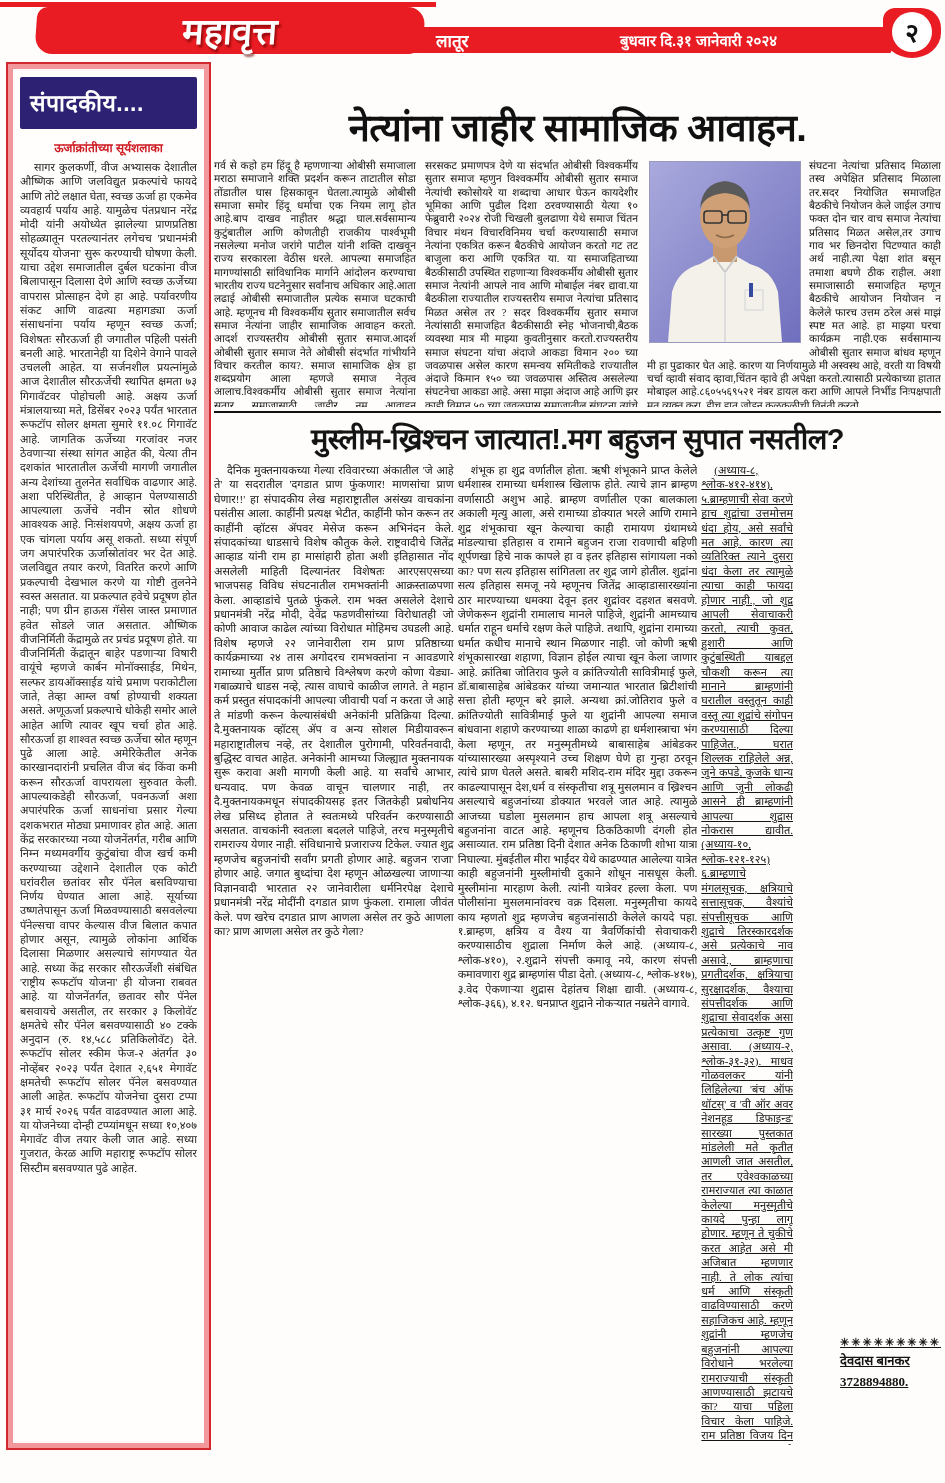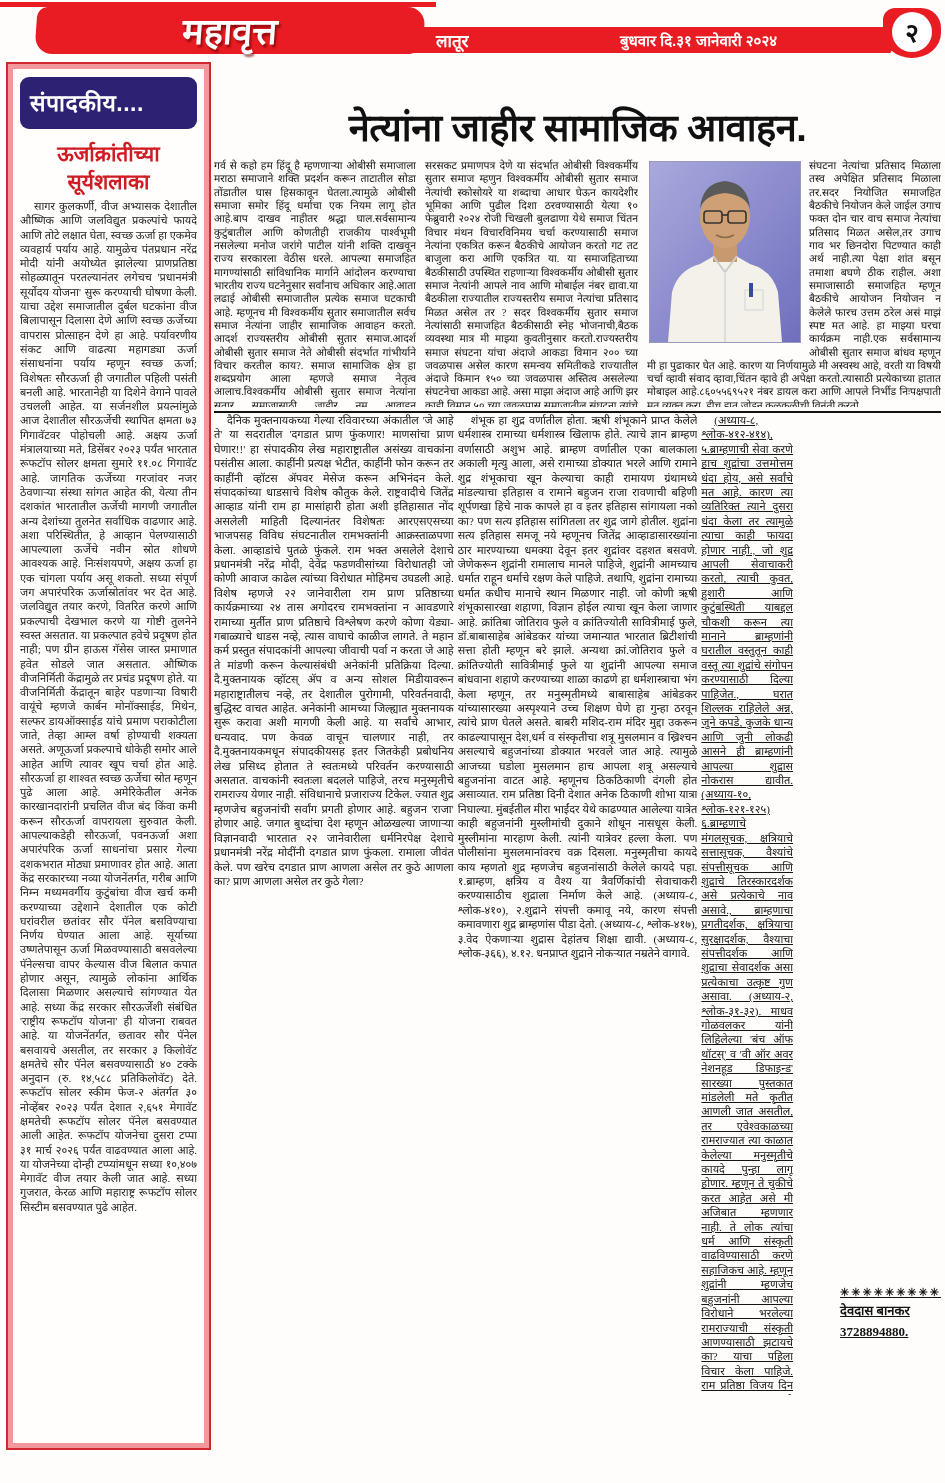--- a/index.html
+++ b/index.html
@@ -25,24 +25,24 @@
            border-radius:12px 20px 50% 50%; }
   .badge .inner { position:absolute; left:9px; top:4px; width:40px; height:40px; background:#fff;
                   border-radius:50%; display:flex; align-items:center; justify-content:center;
                   font-size:26px; font-weight:bold; color:#111; font-family:"Liberation Sans",sans-serif;}
 
   
   .editorial { position:absolute; left:8px; top:64px; width:201px; height:1384px;
                border:5px solid #f2989c; outline:2px solid #d2272e; background:#fffefc;
                padding:8px 7px; overflow:hidden; }
   .ed-header { background:#2c2173; color:#fff; font-family:"Liberation Sans",sans-serif;
-               font-weight:bold; font-size:23px; padding:9px 10px 11px; border-radius:9px;
+               font-weight:bold; font-size:23px; padding:9px 10px 11px; border-radius:2px;
                letter-spacing:.5px; }
   .ed-title { color:#cf1b23; font-family:"Liberation Sans",sans-serif; font-weight:bold;
-              font-size:21px; text-align:center; margin:10px 0 4px; }
+              font-size:12px; text-align:center; margin:10px 0 4px; }
   .ed-body { font-size:11px; line-height:1.3; text-align:justify; text-indent:14px;
              height:1246px; overflow:hidden; color:#1c1c1c; }
 
   
   .main { position:absolute; left:214px; top:60px; width:727px; }
   h1.headline { font-family:"Liberation Sans",sans-serif; font-weight:bold; color:#101010;
                 font-size:38px; line-height:1.17; text-align:center; margin:2px 0 8px;
                 letter-spacing:-0.5px; }
   .art1 { display:flex; gap:9px; height:248px; overflow:hidden; }
   .art1 .col { font-size:10.5px; line-height:1.27; text-align:justify; overflow:hidden; }
@@ -120,20 +120,21 @@
             <rect x="99" y="121" width="4" height="14" fill="#334a9e"></rect>
           </svg>
         </div>
         <span>संघटना नेत्यांचा प्रतिसाद मिळाला तस्व अपेक्षित प्रतिसाद मिळाला तर.सदर नियोजित समाजहित बैठकीचे नियोजन केले जाईल उगाच फक्त दोन चार वाच समाज नेत्यांचा प्रतिसाद मिळत असेल,तर उगाच गाव भर छिनदोरा पिटण्यात काही अर्थ नाही.त्या पेक्षा शांत बसून तमाशा बघणे ठीक राहील. अशा समाजासाठी समाजहित म्हणून बैठकीचे आयोजन नियोजन न केलेले फारच उत्तम ठरेल असं माझं स्पष्ट मत आहे. हा माझ्या घरचा कार्यक्रम नाही.एक सर्वसामान्य ओबीसी सुतार समाज बांधव म्हणून मी हा पुढाकार घेत आहे. कारण या निर्णयामुळे मी अस्वस्थ आहे, वरती या विषयी चर्चा व्हावी संवाद व्हावा,चिंतन व्हावे ही अपेक्षा करतो.त्यासाठी प्रत्येकाच्या हातात मोबाइल आहे.८६०५५६९५२१ नंबर डायल करा आणि आपले निर्भीड निःपक्षपाती मत व्यक्त करा. हीच हात जोडून कळकळीची विनंती करतो.</span>
         
       </div>
     </section>
 
     <hr class="rule">
 
+    <h2 class="headline2">मुस्लीम-ख्रिश्चन जात्यात!.मग बहुजन सुपात नसतील?</h2>
 
     <section class="art2">
       <div class="bigcol">दैनिक मुक्तनायकच्या गेल्या रविवारच्या अंकातील 'जे आहे ते' या सदरातील 'दगडात प्राण फुंकणार! माणसांचा प्राण घेणार!!' हा संपादकीय लेख महाराष्ट्रातील असंख्य वाचकांना पसंतीस आला. काहींनी प्रत्यक्ष भेटीत, काहींनी फोन करून तर काहींनी व्हॉटस ॲपवर मेसेज करून अभिनंदन केले. संपादकांच्या धाडसाचे विशेष कौतुक केले. राष्ट्रवादीचे जितेंद्र आव्हाड यांनी राम हा मासांहारी होता अशी इतिहासात नोंद असलेली माहिती दिल्यानंतर विशेषतः आरएसएसच्या भाजपसह विविध संघटनातील रामभक्तांनी आक्रस्ताळपणा केला. आव्हाडांचे पुतळे फुंकले. राम भक्त असलेले देशाचे प्रधानमंत्री नरेंद्र मोदी, देवेंद्र फडणवीसांच्या विरोधातही जो कोणी आवाज काढेल त्यांच्या विरोधात मोहिमच उघडली आहे. विशेष म्हणजे २२ जानेवारीला राम प्राण प्रतिष्ठाच्या कार्यक्रमाच्या २४ तास अगोदरच रामभक्तांना न आवडणारे रामाच्या मुर्तीत प्राण प्रतिष्ठाचे विश्लेषण करणे कोणा येड्या-गबाळ्याचे धाडस नव्हे, त्यास वाघाचे काळीज लागते. ते महान कर्म प्रस्तुत संपादकांनी आपल्या जीवाची पर्वा न करता जे आहे ते मांडणी करून केल्यासंबंधी अनेकांनी प्रतिक्रिया दिल्या. दै.मुक्तनायक व्हॉटस् ॲप व अन्य सोशल मिडीयावरून महाराष्ट्रातीलच नव्हे, तर देशातील पुरोगामी, परिवर्तनवादी, बुद्धिस्ट वाचत आहेत. अनेकांनी आमच्या जिल्ह्यात मुक्तनायक सुरू करावा अशी मागणी केली आहे. या सर्वांचे आभार, धन्यवाद. पण केवळ वाचून चालणार नाही, तर दै.मुक्तनायकमधून संपादकीयसह इतर जितकेही प्रबोधनिय लेख प्रसिध्द होतात ते स्वतःमध्ये परिवर्तन करण्यासाठी असतात. वाचकांनी स्वतःला बदलले पाहिजे, तरच मनुस्मृतीचे रामराज्य येणार नाही. संविधानाचे प्रजाराज्य टिकेल. ज्यात शुद्र म्हणजेच बहुजनांची सर्वांग प्रगती होणार आहे. बहुजन 'राजा' होणार आहे. जगात बुध्दांचा देश म्हणून ओळखल्या जाणाऱ्या विज्ञानवादी भारतात २२ जानेवारीला धर्मनिरपेक्ष देशाचे प्रधानमंत्री नरेंद्र मोदींनी दगडात प्राण फुंकला. रामाला जीवंत केले. पण खरेच दगडात प्राण आणला असेल तर कुठे आणला का? प्राण आणला असेल तर कुठे गेला?</div>
       <div class="bigcol">शंभूक हा शुद्र वर्णातील होता. ऋषी शंभूकाने प्राप्त केलेले धर्मशास्त्र रामाच्या धर्मशास्त्र खिलाफ होते. त्याचे ज्ञान ब्राम्हण वर्णासाठी अशुभ आहे. ब्राम्हण वर्णातील एका बालकाला अकाली मृत्यु आला, असे रामाच्या डोक्यात भरले आणि रामाने शुद्र शंभूकाचा खून केल्याचा काही रामायण ग्रंथामध्ये मांडल्याचा इतिहास व रामाने बहुजन राजा रावणाची बहिणी शूर्पणखा हिचे नाक कापले हा व इतर इतिहास सांगायला नको का? पण सत्य इतिहास सांगितला तर शुद्र जागे होतील. शुद्रांना सत्य इतिहास समजू नये म्हणूनच जितेंद्र आव्हाडासारख्यांना ठार मारण्याच्या धमक्या देवून इतर शुद्रांवर दहशत बसवणे. जेणेकरून शुद्रांनी रामालाच मानले पाहिजे, शुद्रांनी आमच्याच धर्मात राहून धर्माचे रक्षण केले पाहिजे. तथापि, शुद्रांना रामाच्या धर्मात कधीच मानाचे स्थान मिळणार नाही. जो कोणी ऋषी शंभूकासारखा शहाणा, विज्ञान होईल त्याचा खून केला जाणार आहे. क्रांतिबा जोतिराव फुले व क्रांतिज्योती सावित्रीमाई फुले, डॉ.बाबासाहेब आंबेडकर यांच्या जमान्यात भारतात ब्रिटीशांची सत्ता होती म्हणून बरे झाले. अन्यथा क्रां.जोतिराव फुले व क्रांतिज्योती सावित्रीमाई फुले या शुद्रांनी आपल्या समाज बांधवाना शहाणे करण्याच्या शाळा काढणे हा धर्मशास्त्राचा भंग केला म्हणून, तर मनुस्मृतीमध्ये बाबासाहेब आंबेडकर यांच्यासारख्या अस्पृश्याने उच्च शिक्षण घेणे हा गुन्हा ठरवून त्यांचे प्राण घेतले असते. बाबरी मशिद-राम मंदिर मुद्दा उकरून काढल्यापासून देश,धर्म व संस्कृतीचा शत्रू मुसलमान व ख्रिश्चन असल्याचे बहुजनांच्या डोक्यात भरवले जात आहे. त्यामुळे आजच्या घडोला मुसलमान हाच आपला शत्रू असल्याचे बहुजनांना वाटत आहे. म्हणूनच ठिकठिकाणी दंगली होत असाव्यात. राम प्रतिष्ठा दिनी देशात अनेक ठिकाणी शोभा यात्रा निघाल्या. मुंबईतील मीरा भाईंदर येथे काढण्यात आलेल्या यात्रेत काही बहुजनांनी मुस्लीमांची दुकाने शोधून नासधूस केली. मुस्लीमांना मारहाण केली. त्यांनी यात्रेवर हल्ला केला. पण पोलीसांना मुसलमानांवरच वक्र दिसला. मनुस्मृतीचा कायदे काय म्हणतो शुद्र म्हणजेच बहुजनांसाठी केलेले कायदे पहा. १.ब्राम्हण, क्षत्रिय व वैश्य या त्रैवर्णिकांची सेवाचाकरी करण्यासाठीच शुद्राला निर्माण केले आहे. (अध्याय-८, श्लोक-४१०), २.शुद्राने संपत्ती कमावू नये, कारण संपत्ती कमावणारा शुद्र ब्राम्हणांस पीडा देतो. (अध्याय-८, श्लोक-४१७), ३.वेद ऐकणाऱ्या शुद्रास देहांतच शिक्षा द्यावी. (अध्याय-८, श्लोक-३६६), ४.१२. धनप्राप्त शुद्राने नोकऱ्यात नम्रतेने वागावे.</div>
       <div class="bigcol lastcol">
         <div class="txt">(अध्याय-८, श्लोक-४१२-४१४), ५.ब्राम्हणाची सेवा करणे हाच शुद्रांचा उत्तमोत्तम धंदा होय, असे सर्वांचे मत आहे. कारण त्या व्यतिरिक्त त्याने दुसरा धंदा केला तर त्यामुळे त्याचा काही फायदा होणार नाही., जो शुद्र आपली सेवाचाकरी करतो, त्याची कुवत, हुशारी आणि कुटुंबस्थिती याबद्दल चौकशी करून त्या मानाने ब्राम्हणांनी घरातील वस्तुतून काही वस्तू त्या शुद्रांचे संगोपन करण्यासाठी दिल्या पाहिजेत., घरात शिल्लक राहिलेले अन्न, जुने कपडे, कुजके धान्य आणि जुनी लोकढी आसने ही ब्राम्हणांनी आपल्या शुद्रास नोकरास द्यावीत. (अध्याय-१०, श्लोक-१२१-१२५) ६.ब्राम्हणाचे मंगलसूचक, क्षत्रियाचे सत्तासूचक, वैश्यांचे संपत्तीसूचक आणि शुद्राचे तिरस्कारदर्शक असे प्रत्येकाचे नाव असावे., ब्राम्हणाचा प्रगतीदर्शक, क्षत्रियाचा सुरक्षादर्शक, वैश्याचा संपत्तीदर्शक आणि शुद्राचा सेवादर्शक असा प्रत्येकाचा उत्कृष्ट गुण असावा. (अध्याय-२, श्लोक-३१-३२). माधव गोळवलकर यांनी लिहिलेल्या 'बंच ऑफ थॉटस्' व 'वी ऑर अवर नेशनहूड डिफाइन्ड' सारख्या पुस्तकात मांडलेली मते कृतीत आणली जात असतील, तर एवेश्वकाळच्या रामराज्यात त्या काळात केलेल्या मनुस्मृतीचे कायदे पुन्हा लागू होणार. म्हणून ते चुकीचे करत आहेत असे मी अजिबात म्हणणार नाही. ते लोक त्यांचा धर्म आणि संस्कृती वाढविण्यासाठी करणे सहाजिकच आहे. म्हणून शुद्रांनी म्हणजेच बहुजनांनी आपल्या विरोधाने भरलेल्या रामराज्याची संस्कृती आणण्यासाठी झटायचे का? याचा पहिला विचार केला पाहिजे. राम प्रतिष्ठा विजय दिन साजरा करणारे सर्वाधिक शुद्रच होते. २६ जानेवारीच्या दैनिक मुक्तनायकमधील प्रस्तुत अग्रलेख बहुजन समाजाला जागृत करणारा आहे. त्यांनी कोल्हापुरातील एका घरी जलदान विधीचा कार्यक्रम रमाई जयंती (७ फेब्रुवारी) दिनी ठेवण्यास कुटुंबाला सांगितले. मग बौध्द-बहुजनांच्या घरातून या धर्माचे सण हद्दपार होतील का? आतातरी जागे झाले पाहिजे अन्यथा मुस्लीम, ख्रिश्चन आज जात्यात, भविष्यात सुपात असलेल्या बहुजनालाही जावे लागणार आहे. ते खऱ्या अर्थाने 'रामराज्य' असेल.</div>
         <div class="sig2">
           <div class="stars">✳✳✳✳✳✳✳✳✳</div>
           <div>देवदास बानकर</div>
           <div>3728894880.</div>

